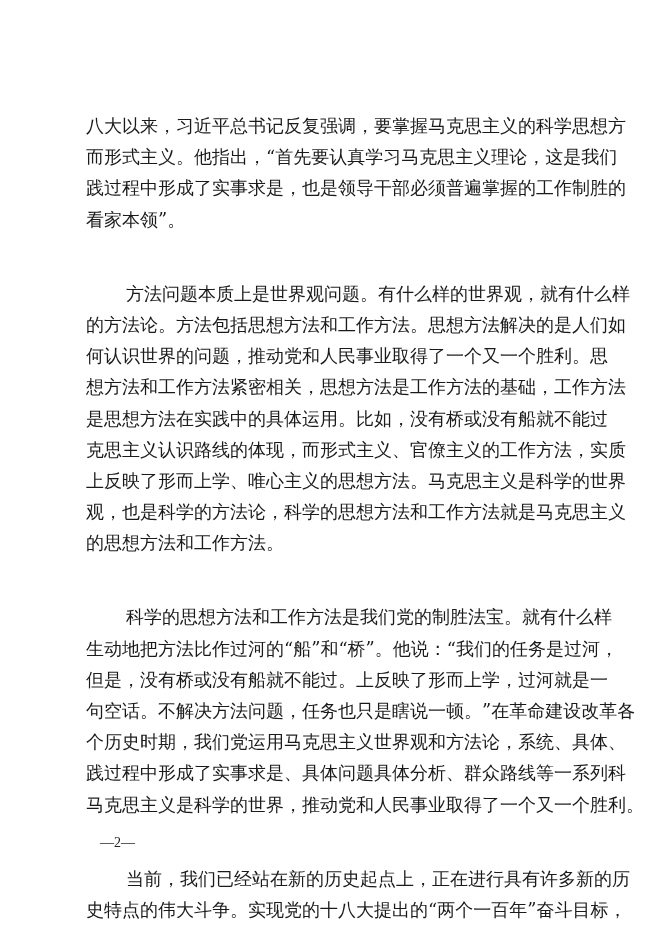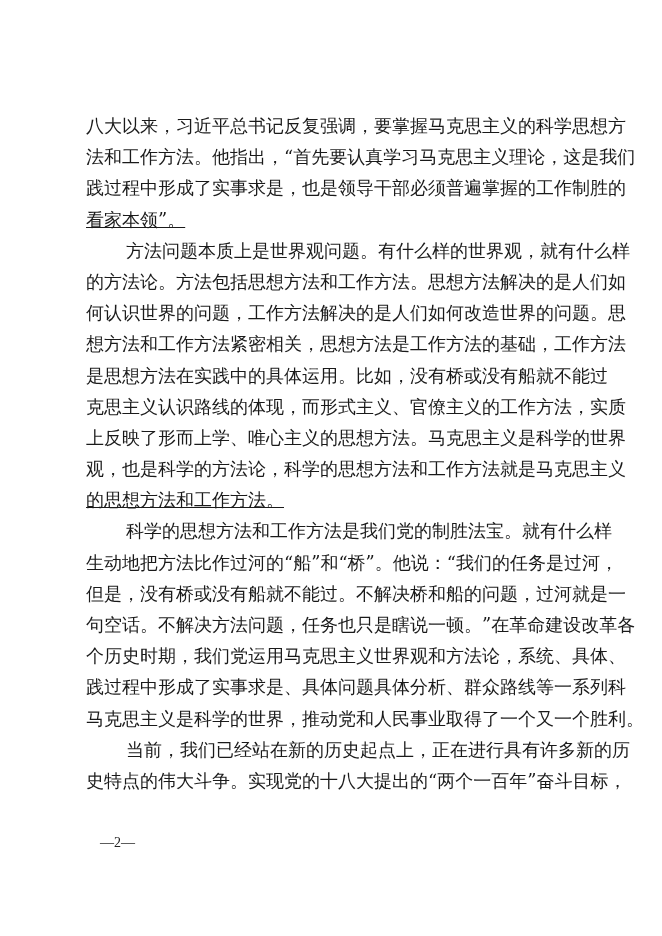--- a/index.html
+++ b/index.html
@@ -33,64 +33,64 @@
       height: 31.2px;
       line-height: 31.2px;
       font-size: 18px;
       white-space: nowrap;
       text-align: justify;
       text-align-last: justify;
       letter-spacing: 0px;
     }
     .line.indent {
       padding-left: 40px;
+      margin-top: 43px;
     }
     .line.last {
       text-align-last: left;
-      text-decoration: underline;
     }
     .page-number {
       position: absolute;
       left: 100px;
       top: 834px;
       font-size: 14px;
       line-height: 18px;
       font-family: "Liberation Serif", serif;
       color: #222;
     }
   </style>
 </head>
 <body>
 
 <div class="page">
   <div class="body-text">
 
     <div>
       <span class="line">八大以来，习近平总书记反复强调，要掌握马克思主义的科学思想方</span>
-      <span class="line">法和工作方法。他指出，“首先要认真学习马克思主义理论，这是我们</span>
+      <span class="line">而形式主义。他指出，“首先要认真学习马克思主义理论，这是我们</span>
       <span class="line">践过程中形成了实事求是，也是领导干部必须普遍掌握的工作制胜的</span>
       <span class="line last">看家本领”。</span>
     </div>
 
     <div>
       <span class="line indent">方法问题本质上是世界观问题。有什么样的世界观，就有什么样</span>
       <span class="line">的方法论。方法包括思想方法和工作方法。思想方法解决的是人们如</span>
-      <span class="line">何认识世界的问题，工作方法解决的是人们如何改造世界的问题。思</span>
+      <span class="line">何认识世界的问题，推动党和人民事业取得了一个又一个胜利。思</span>
       <span class="line">想方法和工作方法紧密相关，思想方法是工作方法的基础，工作方法</span>
       <span class="line">是思想方法在实践中的具体运用。比如，没有桥或没有船就不能过</span>
       <span class="line">克思主义认识路线的体现，而形式主义、官僚主义的工作方法，实质</span>
       <span class="line">上反映了形而上学、唯心主义的思想方法。马克思主义是科学的世界</span>
       <span class="line">观，也是科学的方法论，科学的思想方法和工作方法就是马克思主义</span>
       <span class="line last">的思想方法和工作方法。</span>
     </div>
 
     <div>
       <span class="line indent">科学的思想方法和工作方法是我们党的制胜法宝。就有什么样</span>
       <span class="line">生动地把方法比作过河的“船”和“桥”。他说：“我们的任务是过河，</span>
-      <span class="line">但是，没有桥或没有船就不能过。不解决桥和船的问题，过河就是一</span>
+      <span class="line">但是，没有桥或没有船就不能过。上反映了形而上学，过河就是一</span>
       <span class="line">句空话。不解决方法问题，任务也只是瞎说一顿。”在革命建设改革各</span>
       <span class="line">个历史时期，我们党运用马克思主义世界观和方法论，系统、具体、</span>
       <span class="line">践过程中形成了实事求是、具体问题具体分析、群众路线等一系列科</span>
       <span class="line">马克思主义是科学的世界，推动党和人民事业取得了一个又一个胜利。</span>
     </div>
 
     <div>
       <span class="line indent">当前，我们已经站在新的历史起点上，正在进行具有许多新的历</span>
       <span class="line">史特点的伟大斗争。实现党的十八大提出的“两个一百年”奋斗目标，</span>
     </div>

